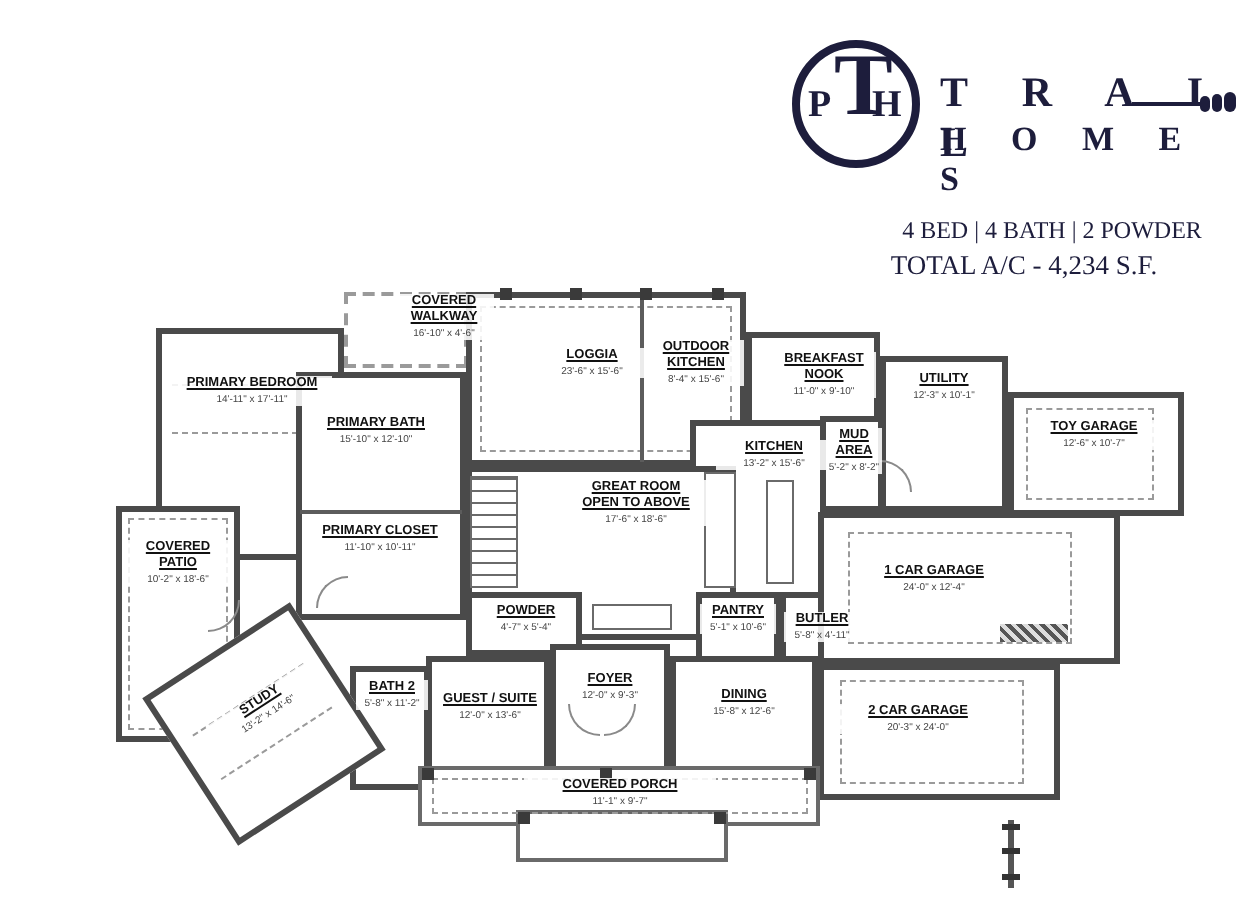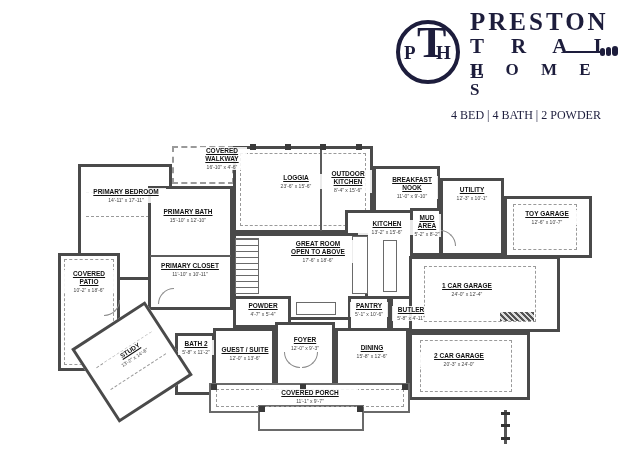--- a/index.html
+++ b/index.html
@@ -59,29 +59,29 @@
 </style>
 </head>
 <body>
 
 <div id="canvas">
 
   <div id="logo-circle"></div>
   <span class="mono" id="mono-p">P</span>
   <span class="mono" id="mono-t">T</span>
   <span class="mono" id="mono-h">H</span>
-  <div id="brand-line1" class="serif">PRESTON</div>
   <div id="brand-line2" class="serif">T R A I L</div>
   <div id="brand-line3" class="serif">H O M E S</div>
   <div id="club-shaft"></div>
   <div class="club-blob" id="blob1"></div>
   <div class="club-blob" id="blob2"></div>
   <div class="club-blob" id="blob3"></div>
 
   <div id="plan-spec" class="serif">4 BED | 4 BATH | 2 POWDER</div>
+  <div id="plan-total" class="serif">TOTAL A/C - 4,234 S.F.</div>
 
   <div class="dashed" style="left:172px;top:146px;width:62px;height:38px;border-width:2px;"></div>
   <div class="wall" style="left:78px;top:164px;width:94px;height:116px;"></div>
   <div class="dashed" style="left:86px;top:192px;width:78px;height:0;border-width:1px 0 0 0;"></div>
   <div class="dashed" style="left:86px;top:216px;width:78px;height:0;border-width:1px 0 0 0;"></div>
   <div class="wall" style="left:148px;top:186px;width:85px;height:124px;"></div>
   <div class="iwall" style="left:150px;top:255px;width:81px;height:2px;"></div>
   <div class="wall" style="left:233px;top:146px;width:140px;height:87px;"></div>
   <div class="dashed" style="left:240px;top:153px;width:126px;height:73px;"></div>
   <div class="iwall" style="left:320px;top:149px;width:2px;height:82px;"></div>

